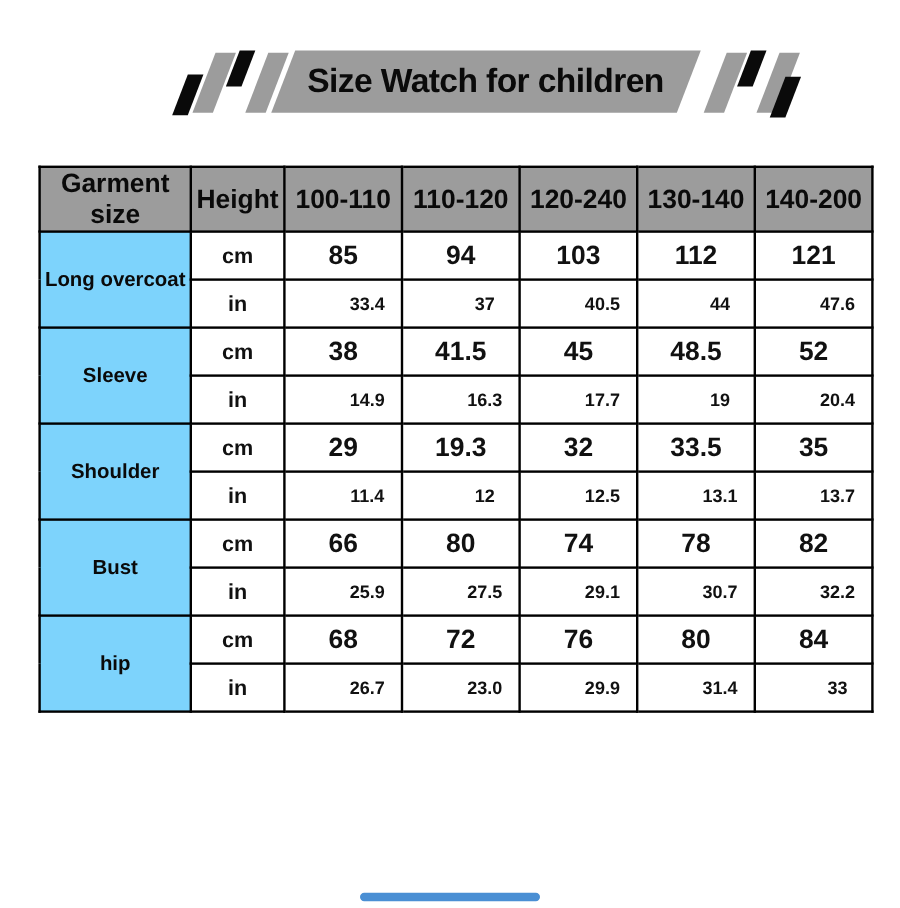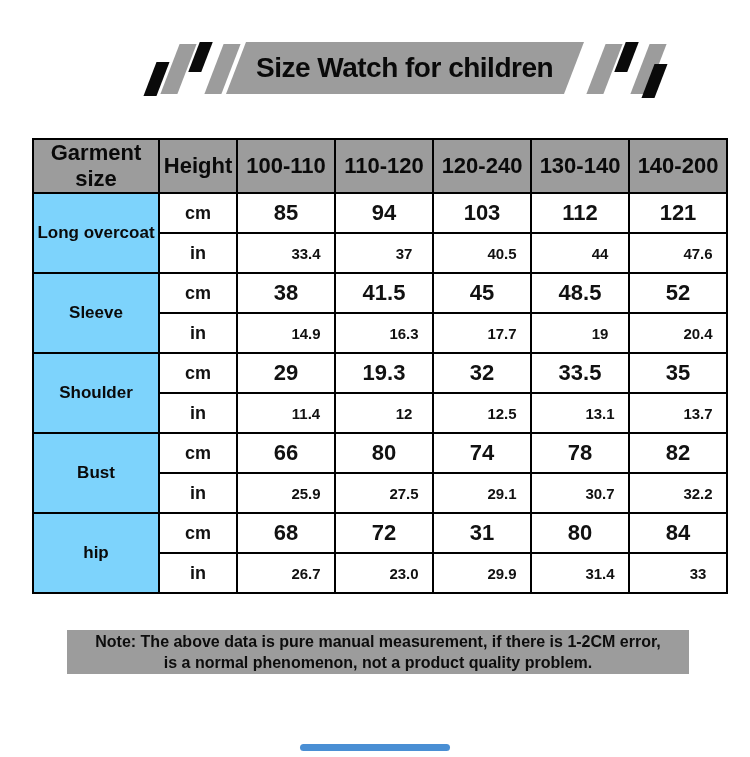--- a/index.html
+++ b/index.html
@@ -185,35 +185,31 @@
           <td class="value-cell">27.5</td>
           <td class="value-cell">29.1</td>
           <td class="value-cell">30.7</td>
           <td class="value-cell">32.2</td>
         </tr>
         <tr class="cm-row">
           <td class="label-cell" rowspan="2">hip</td>
           <td class="unit-cell">cm</td>
           <td class="value-cell">68</td>
           <td class="value-cell">72</td>
-          <td class="value-cell">31</td>
+          <td class="value-cell">76</td>
           <td class="value-cell">80</td>
           <td class="value-cell">84</td>
         </tr>
         <tr class="in-row">
           <td class="unit-cell">in</td>
           <td class="value-cell">26.7</td>
           <td class="value-cell">23.0</td>
           <td class="value-cell">29.9</td>
           <td class="value-cell">31.4</td>
           <td class="value-cell">33</td>
         </tr>
       </tbody>
   </table>
 
-  <div class="note-bar">
-    <div class="note-line">Note: The above data is pure manual measurement, if there is 1-2CM error,</div>
-    <div class="note-line">is a normal phenomenon, not a product quality problem.</div>
-  </div>
 
   <div class="bottom-accent-bar"></div>
 
 </div>
 
 </body></html>

